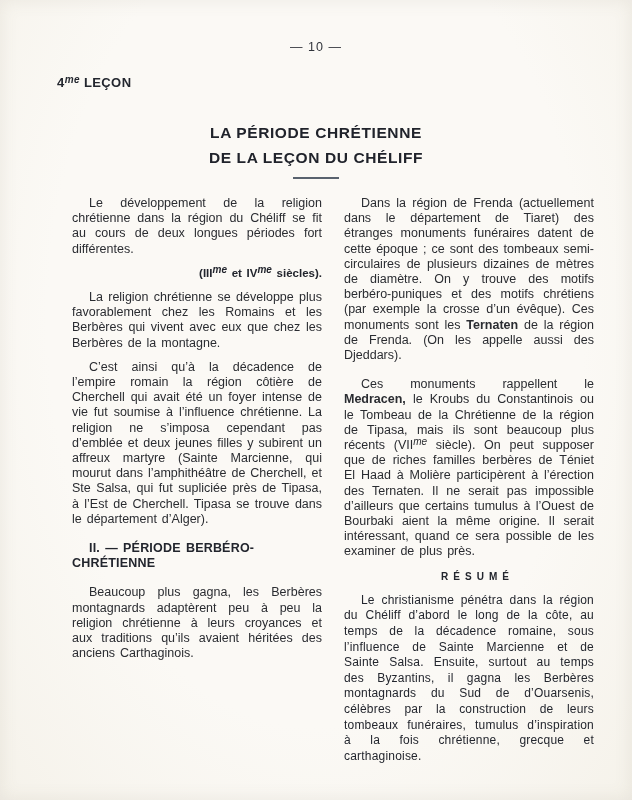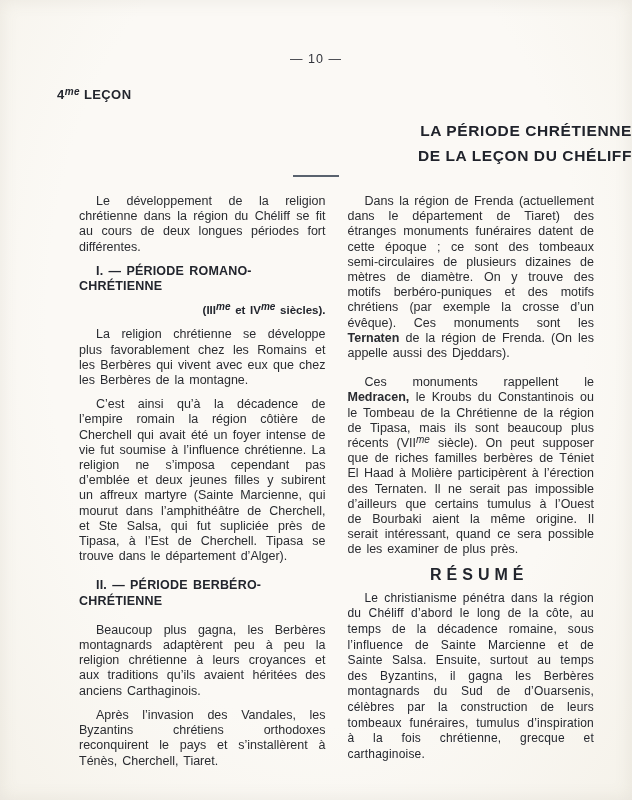--- a/index.html
+++ b/index.html
@@ -14,53 +14,52 @@
     margin: 0 auto;
     background: #faf8f3;
     background-image: radial-gradient(ellipse at 50% 40%, #fbf9f5 60%, #f5f2ea 100%);
     box-shadow: inset 0 0 18px rgba(120,110,90,0.10);
     overflow: hidden;
     font-family: "Liberation Sans", "DejaVu Sans", sans-serif;
     color: #2a2c31;
     -webkit-font-smoothing: antialiased;
   }
   .page-number {
-    margin-top: 52px;
+    margin-top: 40px;
     text-align: center;
     font-size: 12.5px;
     letter-spacing: 1px;
     color: #31343b;
   }
   .lesson-heading {
     margin: 21px 0 0 57px;
     font-weight: bold;
     font-size: 13px;
     letter-spacing: 0.4px;
     color: #23262e;
   }
   .main-title {
-    margin-top: 16px;
-    text-align: right;
+    margin-top: 30px;
+    text-align: center;
     font-weight: bold;
     font-size: 15.5px;
     line-height: 25px;
     letter-spacing: 0.6px;
     color: #20232b;
   }
   .title-rule {
     width: 46px;
     height: 2px;
     background: #59626e;
     margin: 7px auto 0 auto;
   }
   .columns {
     display: flex;
     gap: 22px;
-    padding: 17px 38px 0 44px;
-    margin-left: 35px;
+    padding: 17px 38px 0 72px;
   }
   .column {
     width: 261px;
     font-size: 12.5px;
     line-height: 15.2px;
     text-align: justify;
     color: #2a2c31;
   }
   .column p {
     margin: 0 0 9px 0;
@@ -88,21 +87,21 @@
   sup {
     font-size: 10px;
     line-height: 0;
     vertical-align: 4px;
     font-style: italic;
   }
   .resume-heading {
     margin: 19px 0 14px 0;
     text-align: center;
     font-weight: bold;
-    font-size: 16px;
+    font-size: 10px;
     letter-spacing: 5px;
     text-indent: 0;
     color: #22252d;
   }
   .resume-text {
     font-weight: normal;
     font-size: 12px;
     line-height: 15.6px;
     word-spacing: 2.5px;
     letter-spacing: 0.2px;
@@ -123,30 +122,28 @@
     <div>LA PÉRIODE CHRÉTIENNE</div>
     <div>DE LA LEÇON DU CHÉLIFF</div>
   </div>
   <div class="title-rule"></div>
 
   <div class="columns">
 
     <div class="column">
       <p>Le développement de la religion chrétienne dans la région du Chéliff se fit au cours de deux longues périodes fort différentes.</p>
 
-      <p class="section-heading">I. — PÉRIODE ROMANO-CHRÉTIENNE</p>
       <p class="section-subheading">(III<sup>me</sup> et IV<sup>me</sup> siècles).</p>
 
       <p>La religion chrétienne se développe plus favorablement chez les Romains et les Berbères qui vivent avec eux que chez les Berbères de la montagne.</p>
       <p>C’est ainsi qu’à la décadence de l’empire romain la région côtière de Cherchell qui avait été un foyer intense de vie fut soumise à l’influence chrétienne. La religion ne s’imposa cependant pas d’emblée et deux jeunes filles y subirent un affreux martyre (Sainte Marcienne, qui mourut dans l’amphithéâtre de Cherchell, et Ste Salsa, qui fut supliciée près de Tipasa, à l’Est de Cherchell. Tipasa se trouve dans le département d’Alger).</p>
 
       <p class="section-heading gap-lg">II. — PÉRIODE BERBÉRO-CHRÉTIENNE</p>
 
       <p class="gap-lg">Beaucoup plus gagna, les Berbères montagnards adaptèrent peu à peu la religion chrétienne à leurs croyances et aux traditions qu’ils avaient héritées des anciens Carthaginois.</p>
-      <p>Après l’invasion des Vandales, les Byzantins chrétiens orthodoxes reconquirent le pays et s’installèrent à Ténès, Cherchell, Tiaret.</p>
     </div>
 
     <div class="column">
       <p>Dans la région de Frenda (actuellement dans le département de Tiaret) des étranges monuments funéraires datent de cette époque ; ce sont des tombeaux semi-circulaires de plusieurs dizaines de mètres de diamètre. On y trouve des motifs berbéro-puniques et des motifs chrétiens (par exemple la crosse d’un évêque). Ces monuments sont les <b>Ternaten</b> de la région de Frenda. (On les appelle aussi des Djeddars).</p>
       <p class="gap-lg">Ces monuments rappellent le <b>Medracen,</b> le Kroubs du Constantinois ou le Tombeau de la Chrétienne de la région de Tipasa, mais ils sont beaucoup plus récents (VII<sup>me</sup> siècle). On peut supposer que de riches familles berbères de Téniet El Haad à Molière participèrent à l’érection des Ternaten. Il ne serait pas impossible d’ailleurs que certains tumulus à l’Ouest de Bourbaki aient la même origine. Il serait intéressant, quand ce sera possible de les examiner de plus près.</p>
 
       <p class="resume-heading">RÉSUMÉ</p>
       <p class="resume-text">Le christianisme pénétra dans la région du Chéliff d’abord le long de la côte, au temps de la décadence romaine, sous l’influence de Sainte Marcienne et de Sainte Salsa. Ensuite, surtout au temps des Byzantins, il gagna les Berbères montagnards du Sud de d’Ouarsenis, célèbres par la construction de leurs tombeaux funéraires, tumulus d’inspiration à la fois chrétienne, grecque et carthaginoise.</p>
     </div>
 

